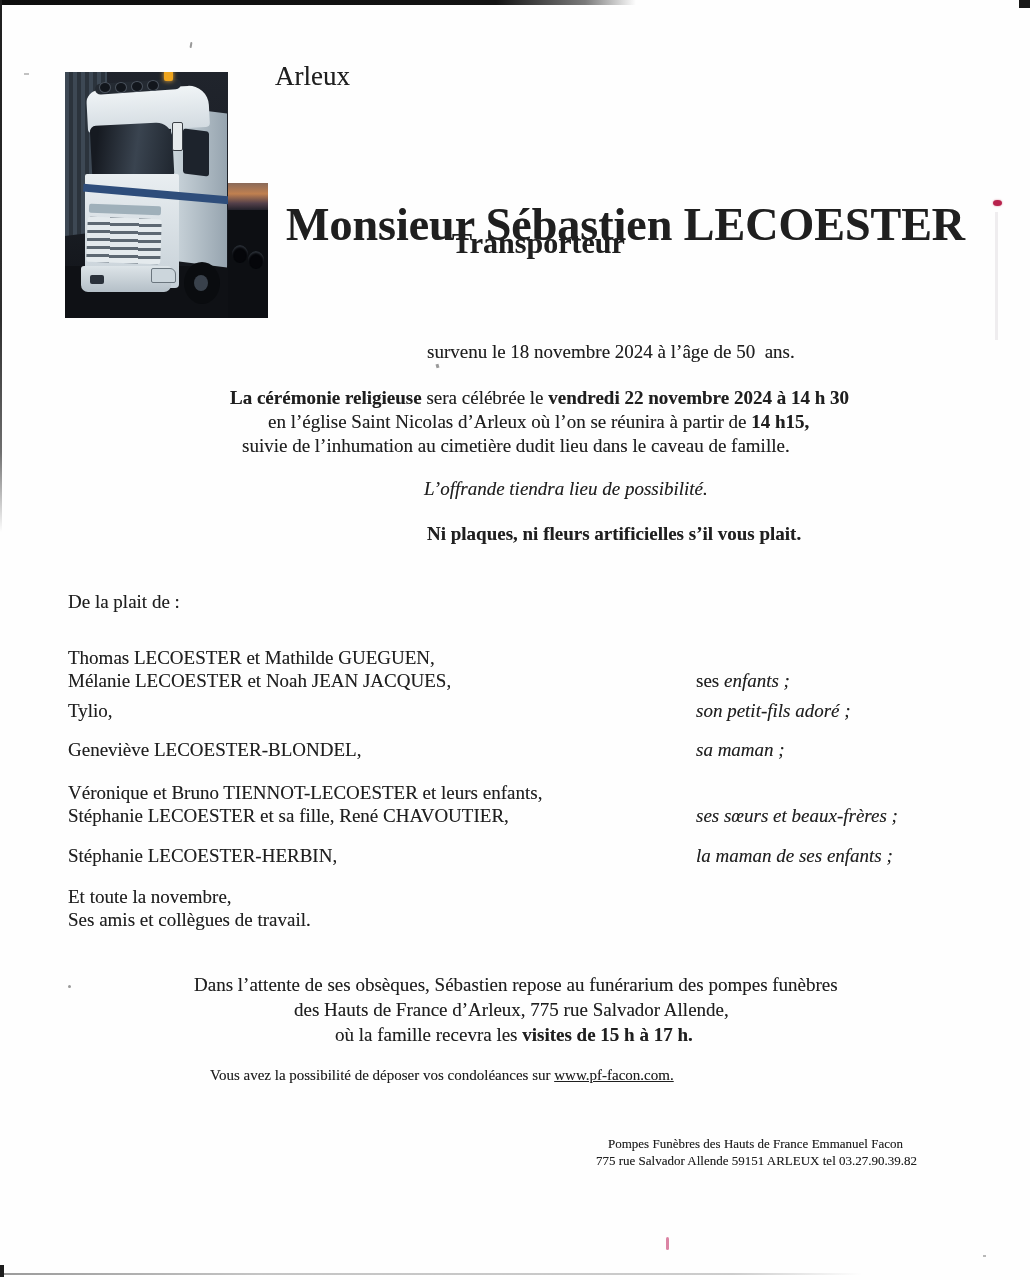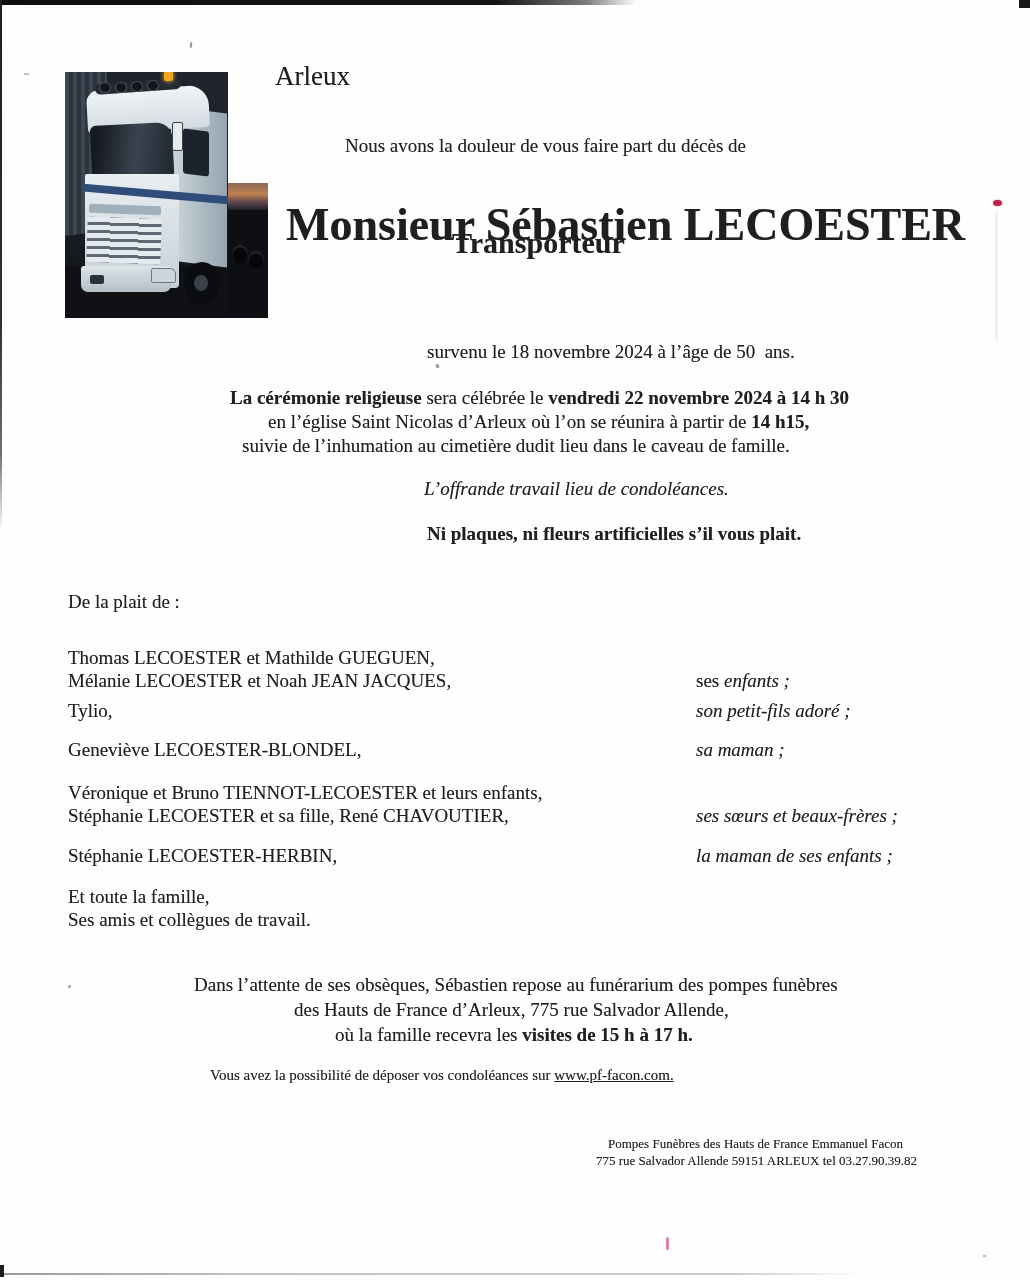--- a/index.html
+++ b/index.html
@@ -126,40 +126,39 @@
     </div>
     <div class="photo-ext">
       <div class="sunset"></div>
       <div class="chassis"></div>
       <div class="ext-wheel" style="left:4px;top:62px;"></div>
       <div class="ext-wheel" style="left:20px;top:68px;"></div>
     </div>
   </div>
 
   <div class="line" style="left:275px;top:61px;font-size:27px;">Arleux</div>
-  <div class="line" style="left:345px;top:135px;">Nous avons la douleur de vous faire part du décès de</div>
   <div class="line b" style="left:286px;top:198px;font-size:46px;">Monsieur Sébastien LECOESTER</div>
   <div class="line b" style="left:452px;top:226px;font-size:30px;">Transporteur</div>
   <div class="line" style="left:427px;top:341px;">survenu le 18 novembre 2024 à l’âge de 50  ans.</div>
 
   <div class="line" style="left:230px;top:387px;"><span class="b">La cérémonie religieuse</span><span> sera célébrée le </span><span class="b">vendredi 22 novembre 2024 à 14 h 30</span></div>
   <div class="line" style="left:268px;top:411px;"><span>en l’église Saint Nicolas d’Arleux où l’on se réunira à partir de </span><span class="b">14 h15,</span></div>
   <div class="line" style="left:242px;top:435px;">suivie de l’inhumation au cimetière dudit lieu dans le caveau de famille.</div>
-  <div class="line i" style="left:424px;top:478px;">L’offrande travail lieu de condoléances.</div>
+  <div class="line i" style="left:424px;top:478px;">L’offrande tiendra lieu de possibilité.</div>
   <div class="line b" style="left:427px;top:523px;">Ni plaques, ni fleurs artificielles s’il vous plait.</div>
 
   <div class="line" style="left:68px;top:591px;">De la plait de :</div>
   <div class="line" style="left:68px;top:647px;">Thomas LECOESTER et Mathilde GUEGUEN,</div>
   <div class="line" style="left:68px;top:670px;">Mélanie LECOESTER et Noah JEAN JACQUES,</div>
   <div class="line" style="left:68px;top:700px;">Tylio,</div>
   <div class="line" style="left:68px;top:782px;">Véronique et Bruno TIENNOT-LECOESTER et leurs enfants,</div>
   <div class="line" style="left:68px;top:739px;">Geneviève LECOESTER-BLONDEL,</div>
   <div class="line" style="left:68px;top:805px;">Stéphanie LECOESTER et sa fille, René CHAVOUTIER,</div>
   <div class="line" style="left:68px;top:845px;">Stéphanie LECOESTER-HERBIN,</div>
-  <div class="line" style="left:68px;top:886px;">Et toute la famille,</div>
+  <div class="line" style="left:68px;top:886px;">Et toute la novembre,</div>
   <div class="line" style="left:68px;top:909px;">Ses amis et collègues de travail.</div>
 
   <div class="line" style="left:696px;top:670px;"><span>ses </span><span class="i">enfants ;</span></div>
   <div class="line i" style="left:696px;top:700px;">son petit-fils adoré ;</div>
   <div class="line i" style="left:696px;top:739px;">sa maman ;</div>
   <div class="line i" style="left:696px;top:805px;">ses sœurs et beaux-frères ;</div>
   <div class="line i" style="left:696px;top:845px;">la maman de ses enfants ;</div>
 
   <div class="line" style="left:194px;top:974px;">Dans l’attente de ses obsèques, Sébastien repose au funérarium des pompes funèbres</div>
   <div class="line" style="left:294px;top:999px;">des Hauts de France d’Arleux, 775 rue Salvador Allende,</div>

